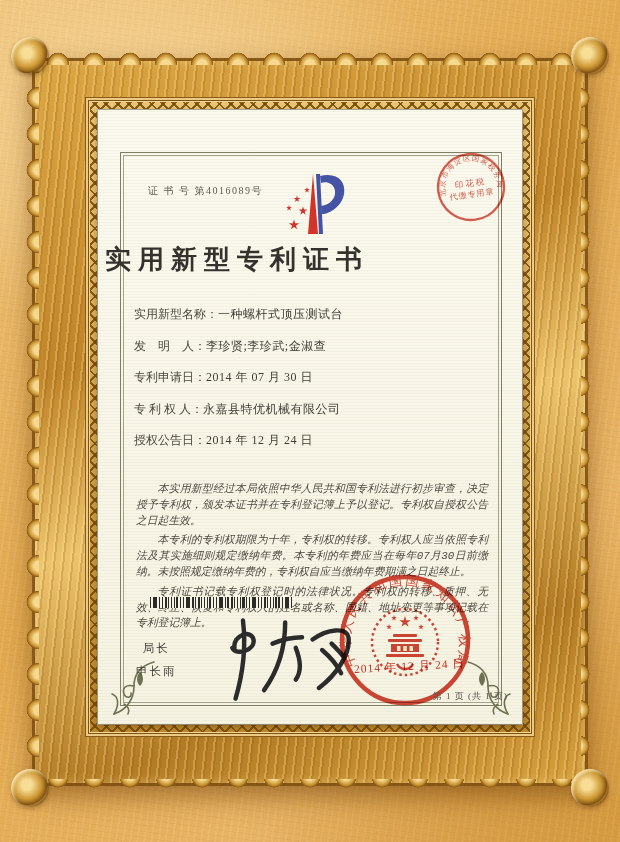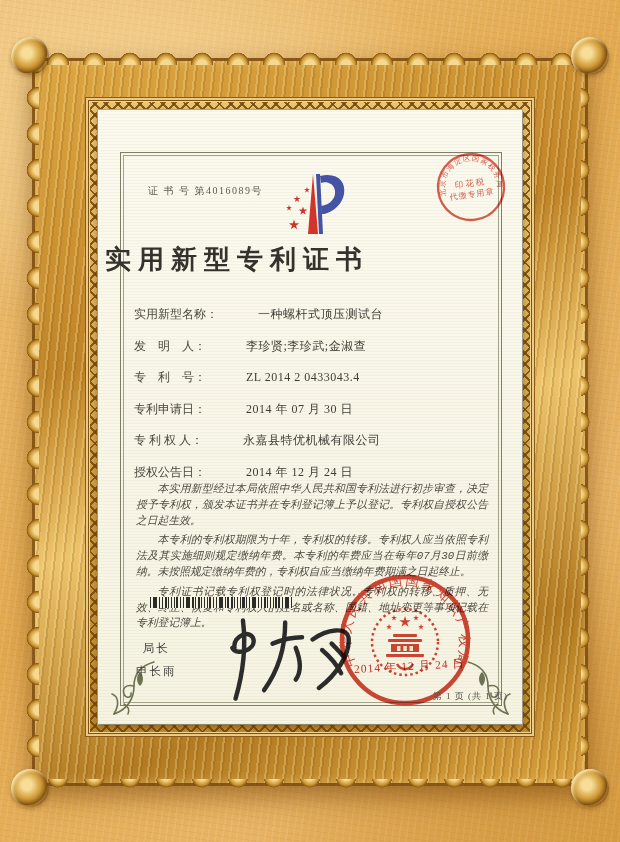--- a/index.html
+++ b/index.html
@@ -43,21 +43,21 @@
     box-shadow:0 2px 6px rgba(80,42,0,.5), 0 0 0 1px #b5b5a4;}
   .inner-border{position:absolute;left:22px;right:20px;top:42px;bottom:18px;border:1.5px solid #7d8064;pointer-events:none;}
   .inner-border::before{content:'';position:absolute;inset:2px;border:1px solid #a2a489;}
   .flourish{position:absolute;color:#6d7352;}
   .fl-bl{left:12px;bottom:8px;}
   .fl-br{right:10px;bottom:8px;transform:scaleX(-1);}
   .cert-no{position:absolute;left:38px;top:74px;font-size:10px;letter-spacing:1.5px;color:#5d5a4e;margin-left:12px;}
   .logo{position:absolute;left:182px;top:58px;}
   .title{position:absolute;left:0;right:0;top:132px;font-size:26px;font-weight:700;letter-spacing:7px;color:#33322d;text-indent:7px;}
   .fields{position:absolute;left:36px;right:26px;top:196px;font-size:12px;color:#45443d;}
-  .frow{display:flex;align-items:baseline;height:15px;gap:40px;}
+  .frow{display:flex;align-items:baseline;height:15px;}
   .frow+.frow{margin-top:16.5px;}
   .frow .lab{white-space:pre;color:#4a493f;}
   .frow .val{color:#3f3e36;letter-spacing:.5px;}
   .body-text{position:absolute;left:34px;right:30px;top:368px;font-size:10.8px;line-height:15.8px;color:#4d4a40;text-align:justify;font-style:italic;}
   .body-text p{margin:4px;text-indent:2em;font-family:Liberation Mono, monospace;}
   .barcode{position:absolute;left:52px;top:487px;width:142px;height:11px;background-color:#f6f3e2;
     background-image:
       repeating-linear-gradient(90deg,#2b2b28 0 1px, transparent 1px 3px),
       repeating-linear-gradient(90deg, transparent 0 4px, #2b2b28 4px 6px, transparent 6px 11px),
       repeating-linear-gradient(90deg, transparent 0 9px, #2b2b28 9px 10px, transparent 10px 17px);}
@@ -136,24 +136,20 @@
     <div class="title">实用新型专利证书</div>
 
     <div class="fields">
       <div class="frow">
         <span class="lab">实用新型名称：</span>
         <span class="val">一种螺杆式顶压测试台</span>
       </div>
       <div class="frow">
         <span class="lab">发　明　人：</span>
         <span class="val">李珍贤;李珍武;金淑查</span>
-      </div>
-      <div class="frow">
-        <span class="lab">专　利　号：</span>
-        <span class="val">ZL 2014 2 0433043.4</span>
       </div>
       <div class="frow">
         <span class="lab">专利申请日：</span>
         <span class="val">2014 年 07 月 30 日</span>
       </div>
       <div class="frow">
         <span class="lab">专 利 权 人：</span>
         <span class="val">永嘉县特优机械有限公司</span>
       </div>
       <div class="frow">

